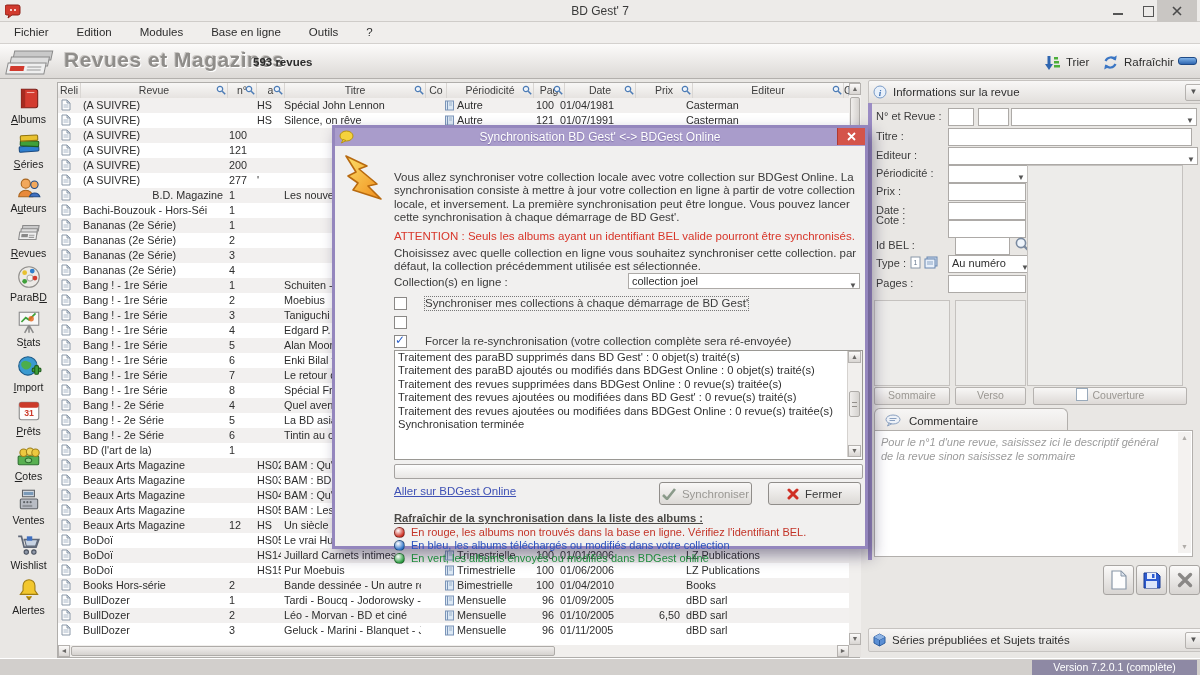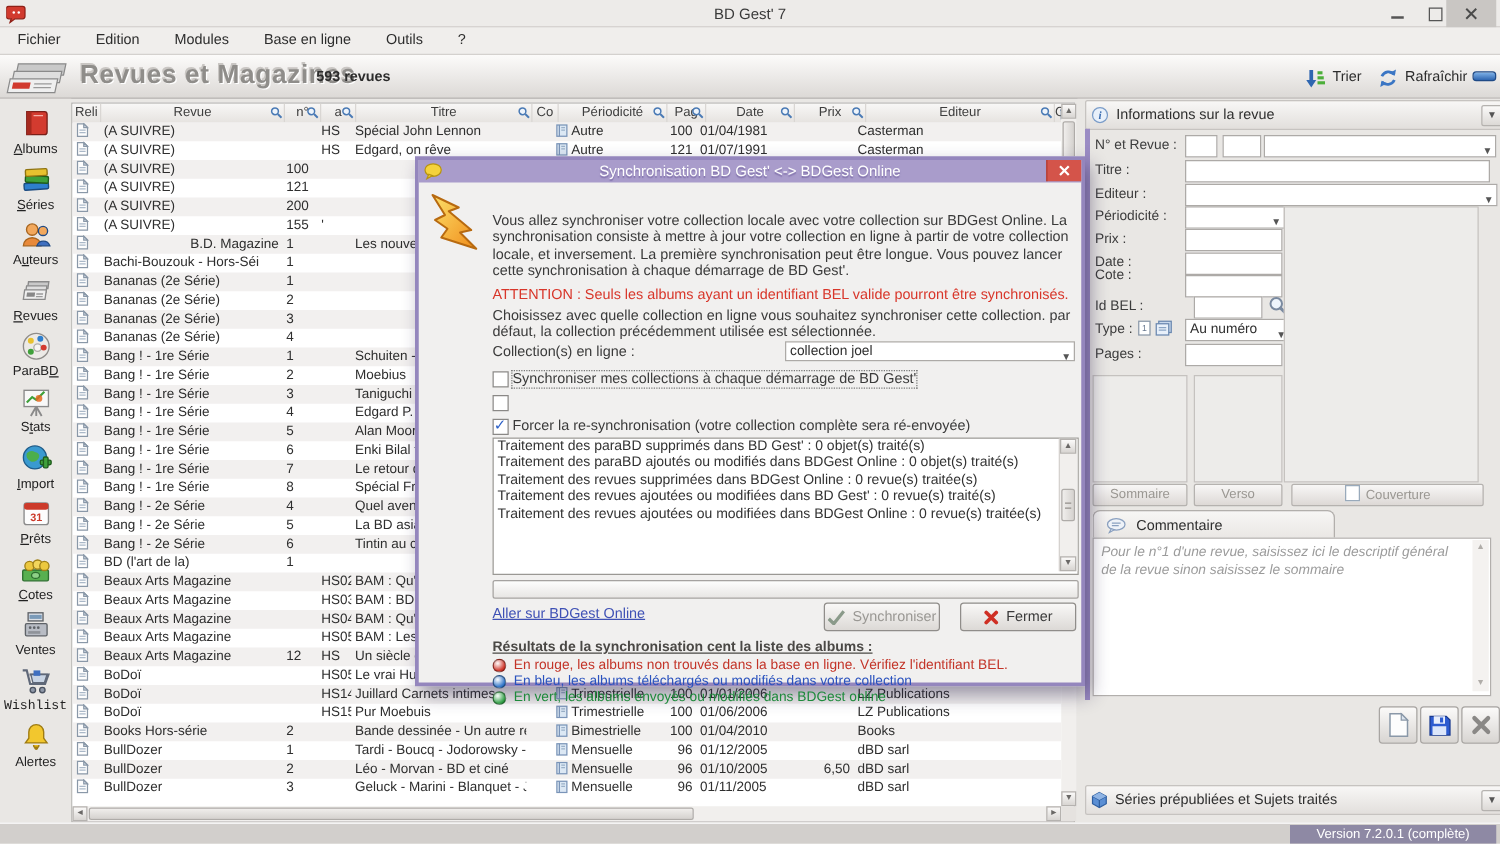--- a/index.html
+++ b/index.html
@@ -93,21 +93,21 @@
 
   
   .dialog{left:332px;top:125px;width:536px;height:424px;background:#f1f0ef;
     border:3px solid #9486bd;box-shadow:5px 7px 14px rgba(40,30,70,.45);z-index:10;}
   .dlg-title{position:absolute;left:0;top:0;width:530px;height:18px;background:#a99ccb;
     color:#fff;font-size:12px;line-height:18px;text-align:center;text-shadow:0 1px 1px #7e6fa8;}
   .dlg-close{position:absolute;right:0;top:0;width:27px;height:17px;background:#d4544a;border-left:1px solid #b03a31;}
   .dlg-body{position:absolute;left:0;top:18px;width:530px;height:403px;font-size:11.5px;color:#3a3a3a;}
   .dlg-p{position:absolute;left:59px;width:464px;line-height:13.4px;}
   .attention{color:#d8362a;}
-  .cbrow{position:absolute;left:59px;display:flex;align-items:center;gap:3px;height:14px;}
+  .cbrow{position:absolute;left:59px;display:flex;align-items:center;gap:18px;height:14px;}
   .cb{width:11px;height:11px;background:#fff;border:1px solid #8a8886;flex:none;position:relative;}
   .cb.checked::after{content:"✓";position:absolute;left:0px;top:-3px;color:#2b5fc7;font-size:12px;font-weight:bold;}
   .cb-label{line-height:13px;}
   .cb-label.focus{outline:1px dotted #777;}
   .dlg-list{position:absolute;left:59px;top:204px;width:467px;height:108px;background:#fff;border:1px solid #9a9894;}
   .dlg-list .li{font-size:11.2px;line-height:13.4px;padding-left:3px;white-space:nowrap;overflow:hidden;color:#323232;}
   .dl-sb{position:absolute;right:0;top:0;width:14px;height:106px;background:#f1efed;border-left:1px solid #d5d2cf;}
   .progress{position:absolute;left:59px;top:318px;width:467px;height:13px;border:1px solid #a5a2a0;border-radius:2px;
     background:linear-gradient(#fdfdfd,#e8e6e4);}
   .dlg-link{position:absolute;left:59px;top:339px;color:#3f51b5;text-decoration:underline;}
@@ -253,21 +253,21 @@
         </svg></span><div class="side-label"><u>C</u>otes</div></div>
     <div class="side-item" style="top: 408.4px;"><span><svg width="26" height="26" viewBox="0 0 24 24">
           <rect x="4" y="11" width="16" height="9" rx="1" fill="#b8bcc4" stroke="#5f6368"></rect>
           <rect x="6" y="3" width="11" height="6" fill="#dce0e6" stroke="#5f6368"></rect>
           <rect x="7" y="4.5" width="9" height="3" fill="#7a9ab8"></rect>
           <circle cx="7.5" cy="14" r="1" fill="#5f6368"></circle>
           <circle cx="10.5" cy="14" r="1" fill="#5f6368"></circle>
           <circle cx="13.5" cy="14" r="1" fill="#5f6368"></circle>
           <rect x="6" y="16.5" width="9" height="2" fill="#8f9399"></rect>
         </svg></span><div class="side-label">Ventes</div></div>
-    <div class="side-item" style="top: 453px; font-family: Liberation Mono, monospace;"><span><svg width="26" height="26" viewBox="0 0 24 24">
+    <div class="side-item" style="top: 453px;"><span><svg width="26" height="26" viewBox="0 0 24 24">
           <path d="M2 4 h3 l2.5 10 h11 l2.5 -7 h-14" fill="none" stroke="#5f6878" stroke-width="1.6"></path>
           <path d="M8 7 h12 l-2 6 h-8.5 z" fill="#c8d4e4" stroke="#5f6878"></path>
           <circle cx="9.5" cy="18.5" r="2" fill="#8f98a8" stroke="#4a5260"></circle>
           <circle cx="16.5" cy="18.5" r="2" fill="#8f98a8" stroke="#4a5260"></circle>
           <rect x="10" y="4" width="5" height="4" fill="#3f6fc0"></rect>
         </svg></span><div class="side-label">Wishlist</div></div>
     <div class="side-item" style="top: 497.6px;"><span><svg width="26" height="26" viewBox="0 0 24 24">
           <path d="M12 2.5 a5.5 5.5 0 0 1 5.5 5.5 v4.5 l2.5 3.5 h-16 l2.5 -3.5 v-4.5 a5.5 5.5 0 0 1 5.5 -5.5 z" fill="#f2c72e" stroke="#9f7c12"></path>
           <path d="M10 17.5 a2 2 0 0 0 4 0" fill="#e8b81a" stroke="#9f7c12"></path>
           <circle cx="12" cy="20" r="1.3" fill="#9f7c12"></circle>
@@ -370,21 +370,21 @@
       <div class="trow">
         <div class="td" style="width: 22px;"><span class="cell-ic"><svg width="10" height="12" viewBox="0 0 10 12">
               <path d="M1 1 h5 l3 3 v7 h-8 z" fill="#fdfdfd" stroke="#8a98a8"></path>
               <path d="M6 1 l3 3 h-3 z" fill="#dce4ee" stroke="#8a98a8"></path>
               <line x1="2.5" y1="6" x2="7.5" y2="6" stroke="#aab8c8"></line>
               <line x1="2.5" y1="8" x2="7.5" y2="8" stroke="#aab8c8"></line>
             </svg></span></div>
         <div class="td" style="width: 146px;">(A SUIVRE)</div>
         <div class="td" style="width: 28px;"></div>
         <div class="td" style="width: 27px;">HS</div>
-        <div class="td" style="width: 140px;">Edgard, on rêve</div>
+        <div class="td" style="width: 140px;">Silence, on rêve</div>
         <div class="td" style="width: 20px;"></div>
         <div class="td" style="width: 86px;"><span class="cell-ic"><svg width="11" height="11" viewBox="0 0 11 11">
               <rect x="1.5" y="1" width="8" height="9" fill="#dce8f4" stroke="#7a94b8"></rect>
               <line x1="3.5" y1="1" x2="3.5" y2="10" stroke="#7a94b8"></line>
               <line x1="5" y1="3" x2="8" y2="3" stroke="#9ab0c8"></line>
               <line x1="5" y1="5" x2="8" y2="5" stroke="#9ab0c8"></line>
             </svg></span>Autre</div>
         <div class="td r" style="width: 30px;">121</div>
         <div class="td" style="width: 70px;">01/07/1991</div>
         <div class="td r" style="width: 56px;"></div>
@@ -449,21 +449,21 @@
         <div class="td" style="width: 14px;"></div>
       </div>
       <div class="trow">
         <div class="td" style="width: 22px;"><span class="cell-ic"><svg width="10" height="12" viewBox="0 0 10 12">
               <path d="M1 1 h5 l3 3 v7 h-8 z" fill="#fdfdfd" stroke="#8a98a8"></path>
               <path d="M6 1 l3 3 h-3 z" fill="#dce4ee" stroke="#8a98a8"></path>
               <line x1="2.5" y1="6" x2="7.5" y2="6" stroke="#aab8c8"></line>
               <line x1="2.5" y1="8" x2="7.5" y2="8" stroke="#aab8c8"></line>
             </svg></span></div>
         <div class="td" style="width: 146px;">(A SUIVRE)</div>
-        <div class="td" style="width: 28px;">155</div>
+        <div class="td" style="width: 28px;">277</div>
         <div class="td" style="width: 27px;">'</div>
         <div class="td" style="width: 140px;"></div>
         <div class="td" style="width: 20px;"></div>
         <div class="td" style="width: 86px;"></div>
         <div class="td r" style="width: 30px;"></div>
         <div class="td" style="width: 70px;"></div>
         <div class="td r" style="width: 56px;"></div>
         <div class="td" style="width: 150px;"></div>
         <div class="td" style="width: 14px;"></div>
       </div>
@@ -1007,21 +1007,21 @@
         <div class="td" style="width: 27px;"></div>
         <div class="td" style="width: 140px;">Tardi - Boucq - Jodorowsky - C</div>
         <div class="td" style="width: 20px;"></div>
         <div class="td" style="width: 86px;"><span class="cell-ic"><svg width="11" height="11" viewBox="0 0 11 11">
               <rect x="1.5" y="1" width="8" height="9" fill="#dce8f4" stroke="#7a94b8"></rect>
               <line x1="3.5" y1="1" x2="3.5" y2="10" stroke="#7a94b8"></line>
               <line x1="5" y1="3" x2="8" y2="3" stroke="#9ab0c8"></line>
               <line x1="5" y1="5" x2="8" y2="5" stroke="#9ab0c8"></line>
             </svg></span>Mensuelle</div>
         <div class="td r" style="width: 30px;">96</div>
-        <div class="td" style="width: 70px;">01/12/2005</div>
+        <div class="td" style="width: 70px;">01/09/2005</div>
         <div class="td r" style="width: 56px;"></div>
         <div class="td" style="width: 150px;">dBD sarl</div>
         <div class="td" style="width: 14px;"></div>
       </div>
       <div class="trow odd">
         <div class="td" style="width: 22px;"><span class="cell-ic"><svg width="10" height="12" viewBox="0 0 10 12">
               <path d="M1 1 h5 l3 3 v7 h-8 z" fill="#fdfdfd" stroke="#8a98a8"></path>
               <path d="M6 1 l3 3 h-3 z" fill="#dce4ee" stroke="#8a98a8"></path>
               <line x1="2.5" y1="6" x2="7.5" y2="6" stroke="#aab8c8"></line>
               <line x1="2.5" y1="8" x2="7.5" y2="8" stroke="#aab8c8"></line>
@@ -1263,36 +1263,37 @@
         <div class="abs sb-thumb" style="left:1px;top:40px;width:11px;height:26px;">
             <div style="margin:10px 2px 0;border-top:1px solid #938f8b;border-bottom:1px solid #938f8b;height:3px;"></div>
           </div>
         <div class="abs sb-btn" style="left:0;top:94px;width:13px;height:12px;">▼</div>
       </div>
         <div class="li">Traitement des paraBD supprimés dans BD Gest' : 0 objet(s) traité(s)</div>
         <div class="li">Traitement des paraBD ajoutés ou modifiés dans BDGest Online : 0 objet(s) traité(s)</div>
         <div class="li">Traitement des revues supprimées dans BDGest Online : 0 revue(s) traitée(s)</div>
         <div class="li">Traitement des revues ajoutées ou modifiées dans BD Gest' : 0 revue(s) traité(s)</div>
         <div class="li">Traitement des revues ajoutées ou modifiées dans BDGest Online : 0 revue(s) traitée(s)</div>
+        <div class="li">Synchronisation terminée</div>
       </div>
     <div class="progress"></div>
     <div class="dlg-link">Aller sur BDGest Online</div>
     <div class="dlg-btn disabled" style="left:324px;">
       <svg width="14" height="12" viewBox="0 0 14 12">
           <path d="M1 7 L5 11 L13 1" fill="none" stroke="#8a9a8a" stroke-width="2.6"></path>
         </svg>
       <span>Synchroniser</span>
     </div>
     <div class="dlg-btn" style="left:433px;">
       <svg width="12" height="12" viewBox="0 0 12 12">
           <path d="M2 2 L10 10 M10 2 L2 10" stroke="#cf2f24" stroke-width="3" stroke-linecap="round"></path>
         </svg>
       <span>Fermer</span>
     </div>
-    <div class="results-title">Résultats de la synchronisation cent la liste des albums :</div>
+    <div class="results-title">Rafraîchir de la synchronisation dans la liste des albums :</div>
     <div id="dlg-legend">
         <div class="legend-row" style="top: 380px;">
           <span class="ball" style="background: radial-gradient(circle at 35% 30%, rgb(255, 255, 255), rgb(207, 52, 40) 70%);"></span>
           <span style="color: rgb(195, 52, 40);">En rouge, les albums non trouvés dans la base en ligne. Vérifiez l'identifiant BEL.</span>
         </div>
         <div class="legend-row" style="top: 393px;">
           <span class="ball" style="background: radial-gradient(circle at 35% 30%, rgb(255, 255, 255), rgb(47, 116, 200) 70%);"></span>
           <span style="color: rgb(42, 82, 190);">En bleu, les albums téléchargés ou modifiés dans votre collection</span>
         </div>
         <div class="legend-row" style="top: 406px;">

